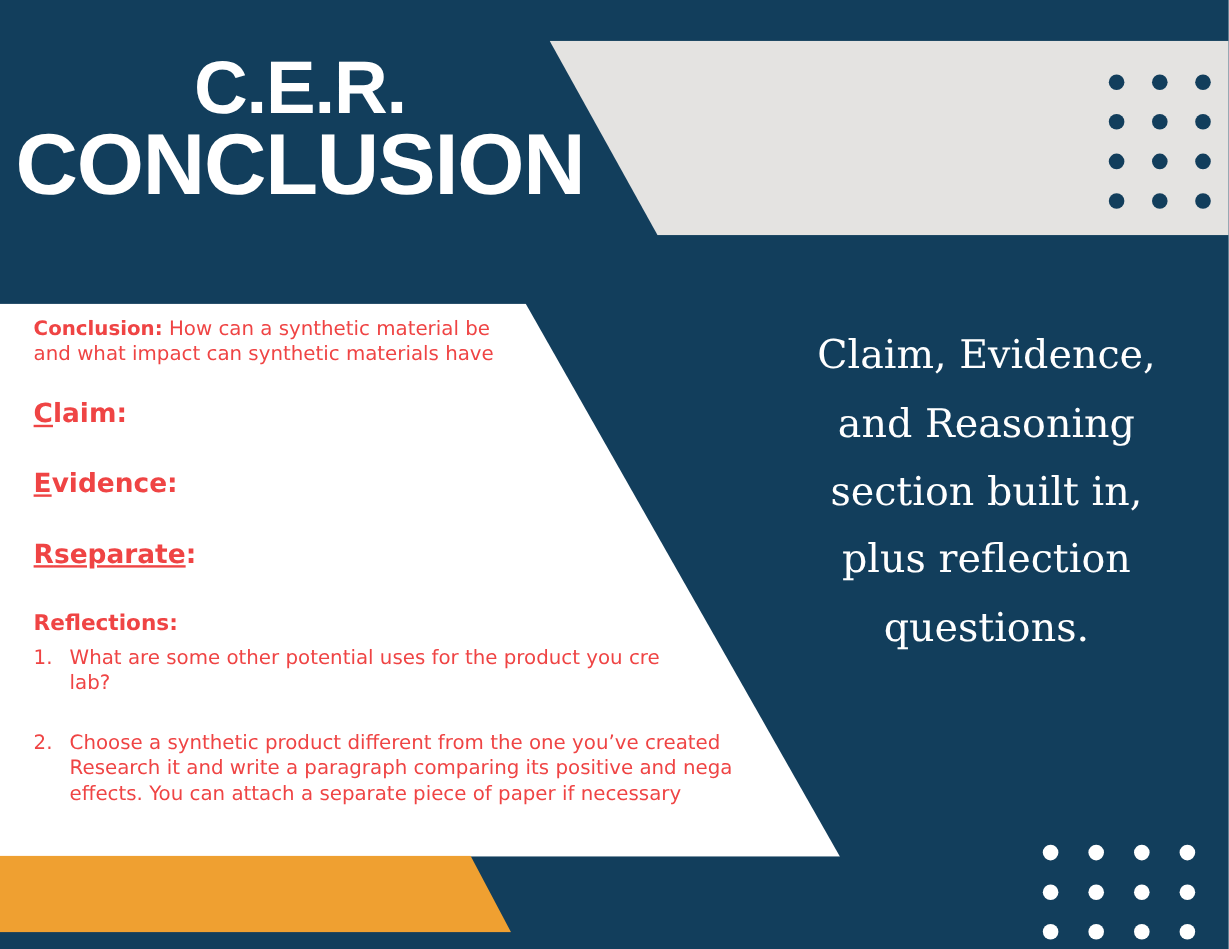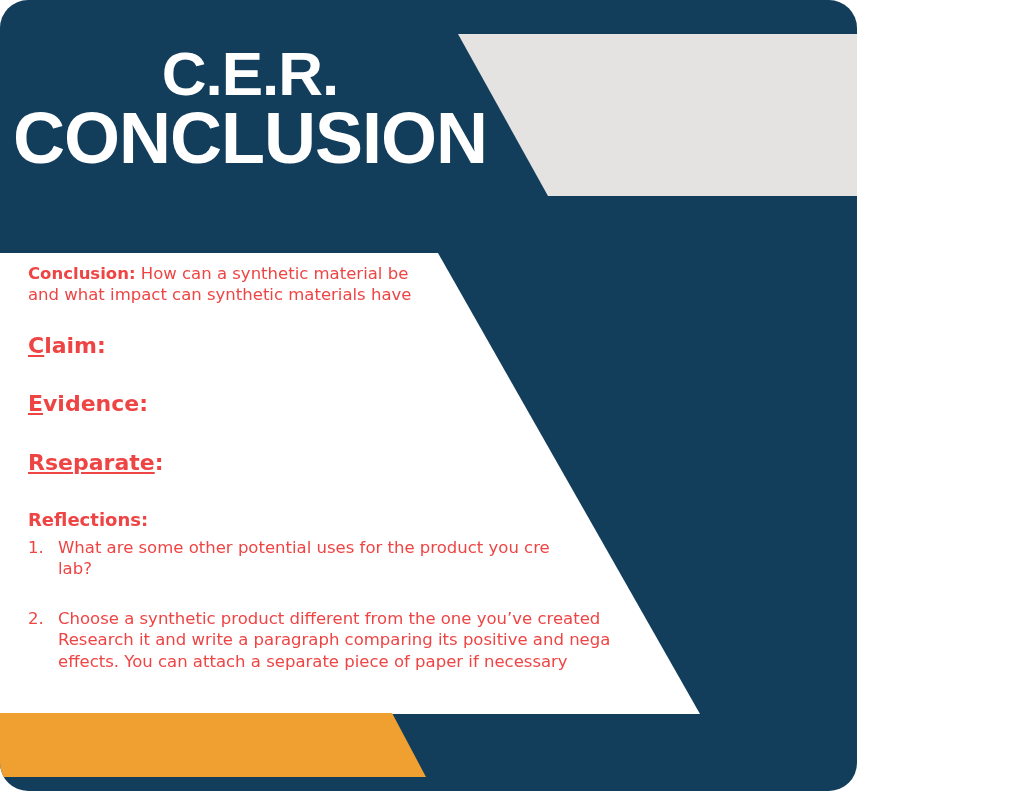--- a/index.html
+++ b/index.html
@@ -2,26 +2,25 @@
 <html><head>
 <meta charset="utf-8">
 <style>
   html, body {
     margin: 0;
     padding: 0;
     background: #ffffff;
   }
   #slide {
     position: relative;
-    width: 857px;
+    width: 1024px;
     height: 791px;
     overflow: hidden;
     background: #123E5C;
     font-family: "Liberation Sans", sans-serif;
-    border-radius: 28px;
   }
 
   
   .shape-gray {
     position: absolute;
     left: 0; top: 0;
     width: 1024px; height: 240px;
     background: #E4E3E1;
     clip-path: polygon(458px 34px, 1024px 34px, 1024px 196px, 548px 196px);
   }
@@ -211,20 +210,27 @@
           <span class="num">2.</span>
           <span class="ln">Choose a synthetic product different from the one you’ve created</span>
           <span class="ln">Research it and write a paragraph comparing its positive and nega</span>
           <span class="ln">effects. You can attach a separate piece of paper if necessary</span>
         </li>
       </ol>
 
     </div>
   </div>
 
+  <div class="caption">
+    <span class="caption-line">Claim, Evidence,</span>
+    <span class="caption-line">and Reasoning</span>
+    <span class="caption-line">section built in,</span>
+    <span class="caption-line">plus reflection</span>
+    <span class="caption-line">questions.</span>
+  </div>
 
   <div class="shape-orange"></div>
 
   <div class="dots" id="dots-bottom">
     <span></span>
       <span></span>
       <span></span>
       <span></span>
     <span></span>
       <span></span>

